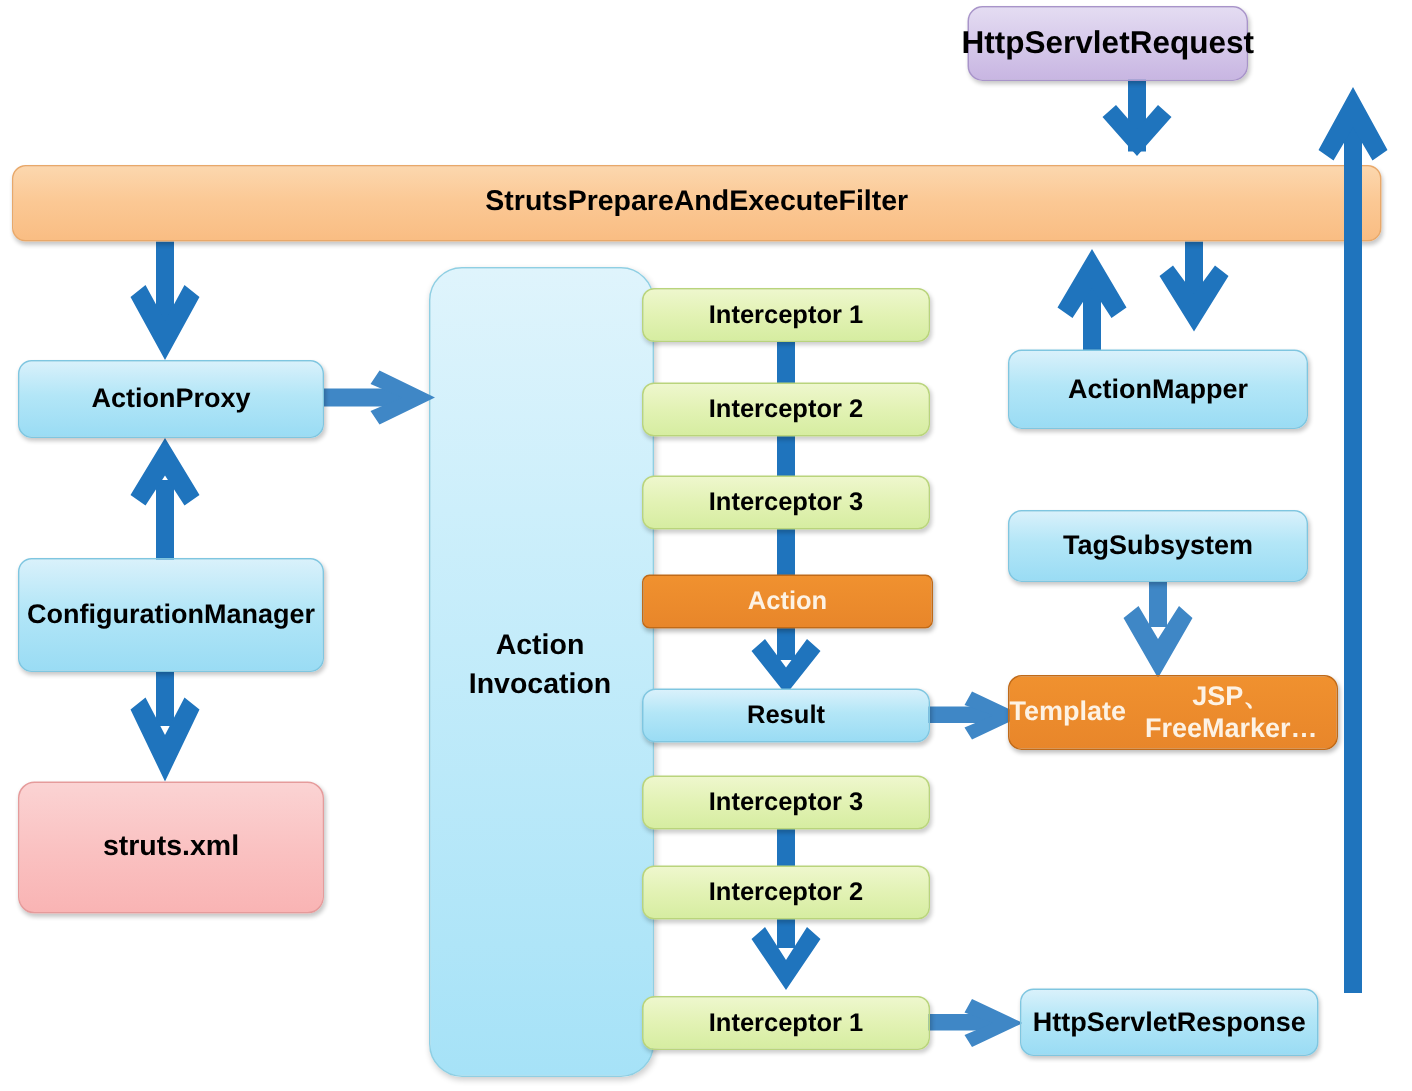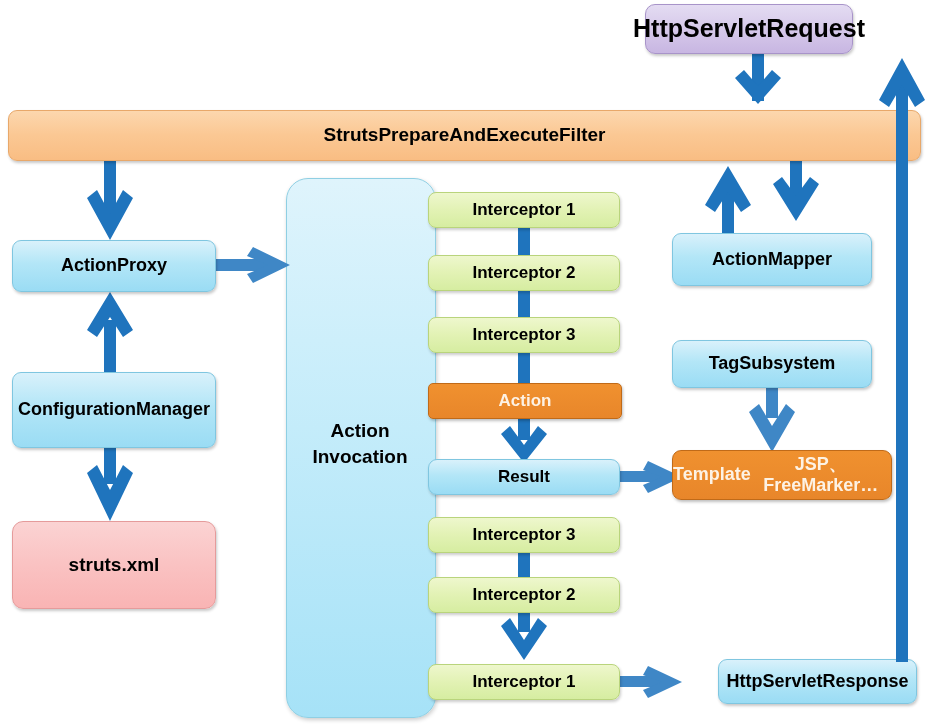--- a/index.html
+++ b/index.html
@@ -158,21 +158,21 @@
       <rect x="518" y="612" width="12" height="20" fill="#1f74bd"></rect>
       <path d="M 501 626 L 524 660 L 547 626 L 538 618 L 524 640 L 510 618 Z" fill="#1f74bd"></path>
     </g>
 
     <g>
       <rect x="618" y="676" width="44" height="11" fill="#3f87c6"></rect>
       <path d="M 648 666 L 682 682 L 648 698 L 643 690 L 662 682 L 643 675 Z" fill="#3f87c6"></path>
     </g>
   </svg>
 
-  <div class="node purple" style="left:645px;top:4px;width:208px;height:50px;font-size:25px;text-align:center;">
+  <div class="node purple" style="left:645px;top:4px;width:187px;height:50px;font-size:21px;text-align:center;">
     <span>HttpServletRequest</span>
   </div>
 
   <div class="node orange-bar" style="left:8px;top:110px;width:913px;height:51px;font-size:19px;">
     <span>StrutsPrepareAndExecuteFilter</span>
   </div>
 
   <div class="node blue" style="left:12px;top:240px;width:204px;height:52px;font-size:18px;">
     <span>ActionProxy</span>
   </div>
@@ -230,21 +230,21 @@
 
   <div class="node blue" style="left:672px;top:340px;width:200px;height:48px;font-size:18px;">
     <span>TagSubsystem</span>
   </div>
 
   <div class="node orange-solid rounded" style="left:672px;top:450px;width:220px;height:50px;font-size:18px;">
     <span>Template</span>
     <span>JSP、FreeMarker…</span>
   </div>
 
-  <div class="node blue" style="left:718px;top:659px;width:199px;height:45px;font-size:18px;">
+  <div class="node blue" style="left:680px;top:659px;width:199px;height:45px;font-size:18px;">
     <span>HttpServletResponse</span>
   </div>
 
   <svg class="arrows-top" viewBox="0 0 941 727">
     <g>
       <rect x="896" y="72" width="12" height="590" fill="#1f74bd"></rect>
       <path d="M 879 100 L 902 58 L 925 100 L 915 107 L 902 85 L 889 107 Z" fill="#1f74bd"></path>
     </g>
   </svg>
 

